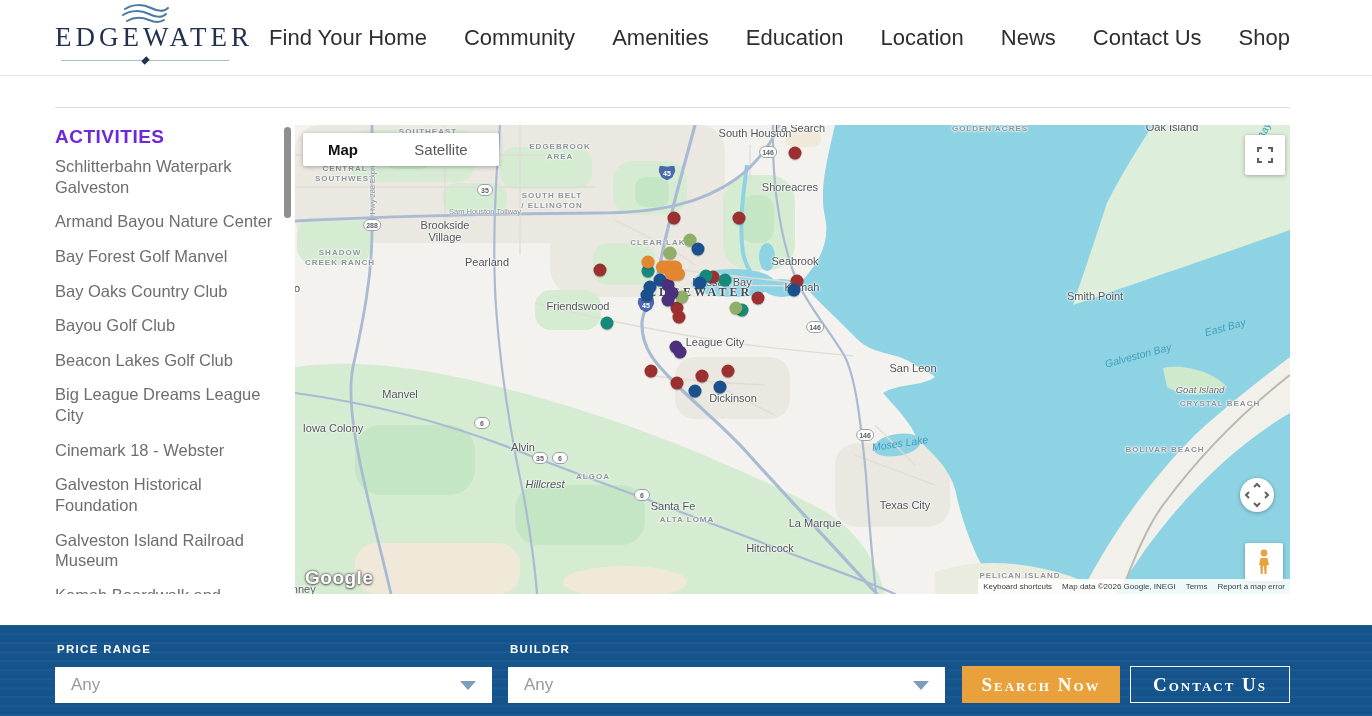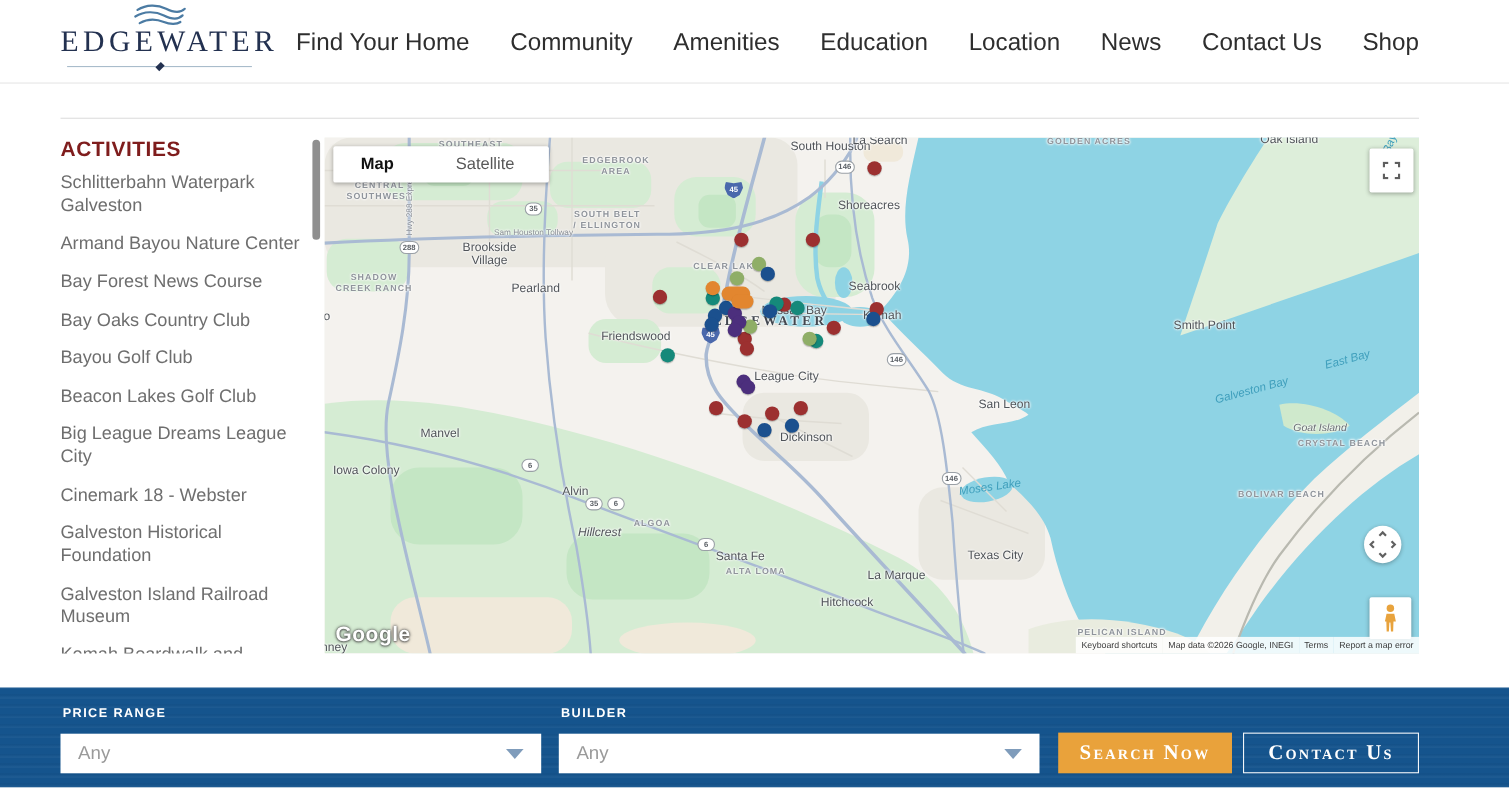--- a/index.html
+++ b/index.html
@@ -20,21 +20,21 @@
   #logo-diamond { position:absolute; left:81px; top:-3px; width:7px; height:7px;
     background:#233150; transform:rotate(45deg) scale(.7,1); }
   #main-nav { position:absolute; right:82px; top:0; height:76px;
     display:flex; align-items:center; gap:37px; }
   .nav-item { font-size:22px; color:#2e2e2e; cursor:pointer; white-space:nowrap; }
 
   #content-rule { position:absolute; left:55px; top:107px; width:1235px; height:1px; background:#dedede; }
 
   
   #sidebar { position:absolute; left:55px; top:120px; width:222px; height:474px; overflow:hidden; }
-  #activities-heading { font-size:19px; font-weight:bold; color:#7f1d1d;
+  #activities-heading { font-size:19px; font-weight:bold; color:#6d28d9;
     letter-spacing:.5px; margin:6px 0 8px 0; }
   .activity-item { font-size:16.5px; color:#6e6e6e; line-height:1.25;
     margin-bottom:14px; cursor:pointer; }
   #sidebar-scrollbar { position:absolute; left:284px; top:127px; width:7px; height:91px;
     background:#8f8f8f; border-radius:4px; cursor:pointer; }
 
   
   #map { position:absolute; left:295px; top:125px; width:995px; height:469px;
     background:#f4f2ee; overflow:hidden; cursor:grab; }
   #terrain { position:absolute; left:0; top:0; }
@@ -122,21 +122,21 @@
       </nav>
   </div>
 
   <div id="content-rule"></div>
 
   <aside id="sidebar">
     <h2 id="activities-heading">ACTIVITIES</h2>
     <div id="activities-list">
         <div class="activity-item">Schlitterbahn Waterpark Galveston</div>
         <div class="activity-item">Armand Bayou Nature Center</div>
-        <div class="activity-item">Bay Forest News Course</div>
+        <div class="activity-item">Bay Forest Golf Manvel</div>
         <div class="activity-item">Bay Oaks Country Club</div>
         <div class="activity-item">Bayou Golf Club</div>
         <div class="activity-item">Beacon Lakes Golf Club</div>
         <div class="activity-item">Big League Dreams League City</div>
         <div class="activity-item">Cinemark 18 - Webster</div>
         <div class="activity-item">Galveston Historical Foundation</div>
         <div class="activity-item">Galveston Island Railroad Museum</div>
         <div class="activity-item">Kemah Boardwalk and Waterfront</div>
       </div>
   </aside>

